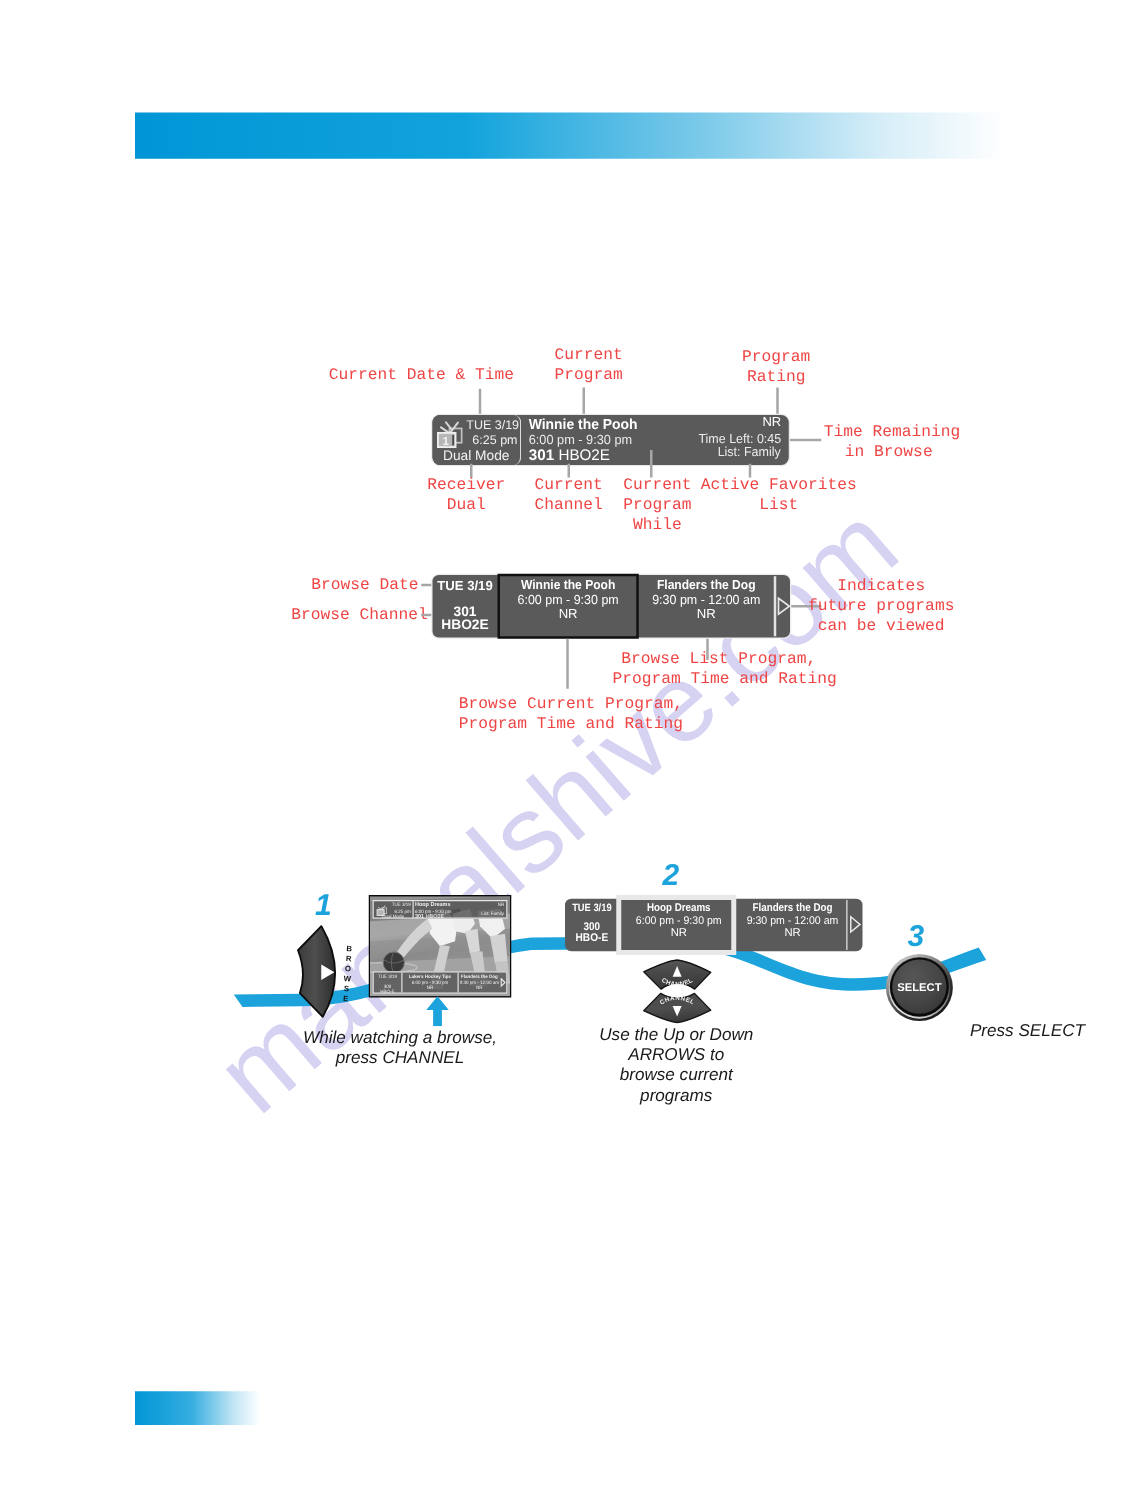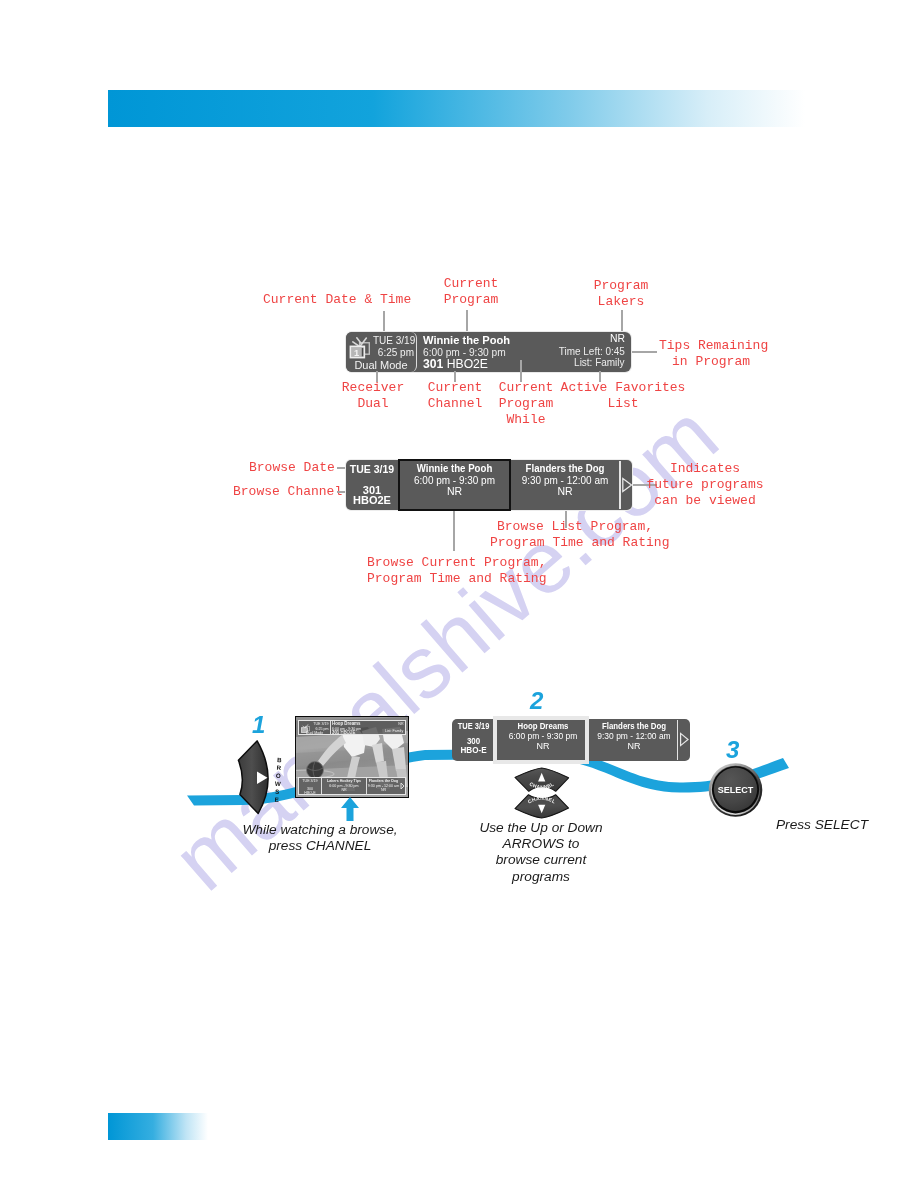--- a/index.html
+++ b/index.html
@@ -95,25 +95,25 @@
   <div class="topbar"></div>
   <div class="botbar"></div>
 
   <div class="lbl" style="left:263px;top:292px;">Current Date &amp; Time</div>
   <div class="lbl ctr" style="left:426px;top:276px;width:90px;">
     <div>Current</div>
       <div>Program</div>
   </div>
   <div class="lbl ctr" style="left:576px;top:278px;width:90px;">
     <div>Program</div>
-      <div>Lakers</div>
+      <div>Rating</div>
   </div>
   <div class="lbl ctr" style="left:659px;top:338px;width:104px;">
-    <div>Tips Remaining</div>
-      <div>in Program</div>
+    <div>Time Remaining</div>
+      <div>in Browse</div>
   </div>
 
   <div class="lead" style="left:383px;top:311px;width:2px;height:23px;"></div>
   <div class="lead" style="left:466px;top:310px;width:2px;height:25px;"></div>
   <div class="lead" style="left:621px;top:310px;width:2px;height:25px;"></div>
   <div class="lead" style="left:631px;top:351px;width:26px;height:2px;"></div>
 
   <div id="banner1">
     <div id="b1left">
       <div class="tvrow">

